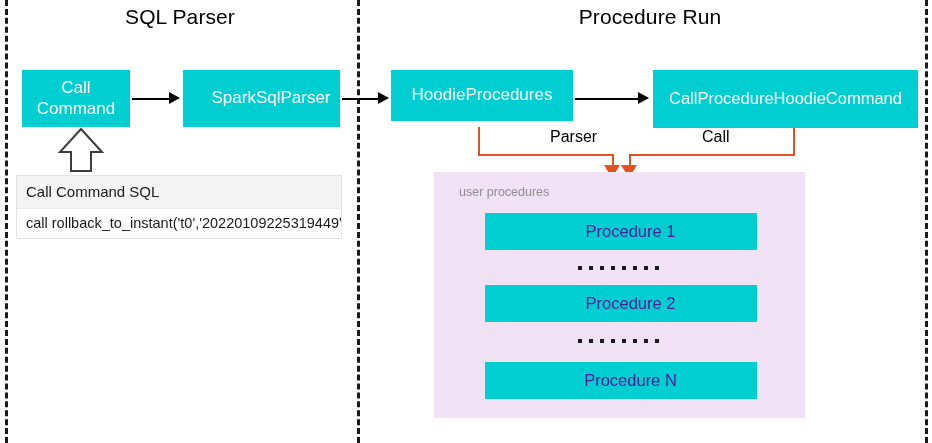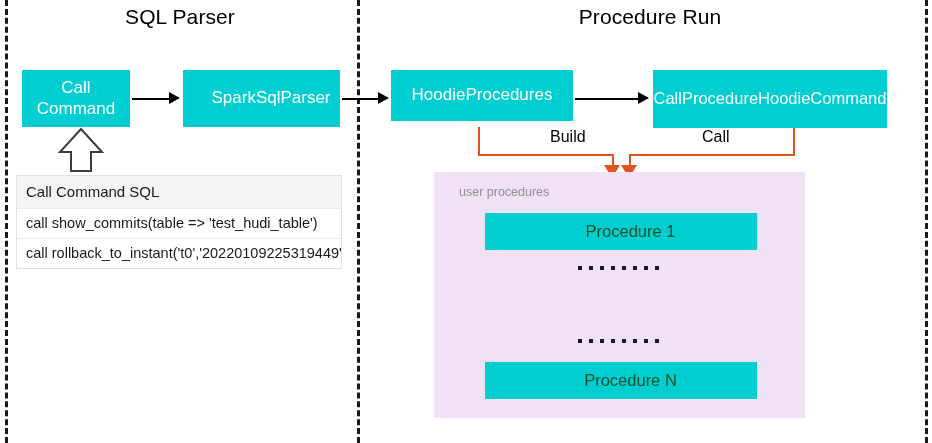--- a/index.html
+++ b/index.html
@@ -131,21 +131,21 @@
   .proc-panel-label {
     position: absolute;
     font-size: 12.5px;
     color: #8e8e8e;
     white-space: nowrap;
     margin-left: 12px;
   }
   .proc-box {
     position: absolute;
     background: #00CED1;
-    color: #14532d;
+    color: #4c1d95;
     display: flex;
     align-items: center;
     justify-content: center;
     font-size: 16.5px;
     box-sizing: border-box;
     padding-left: 19px;
   }
   .dots {
     position: absolute;
     display: flex;
@@ -183,36 +183,35 @@
   <div class="arrow-head" style="left:378px;top:92px;"></div>
 
   <div class="hollow-arrow" style="left:57px;top:127px;width:48px;height:46px;">
     <svg width="48" height="46" viewBox="0 0 48 46">
       <polygon points="24,2 45,25 34,25 34,44 14,44 14,25 3,25" fill="#ffffff" stroke="#3c3c3c" stroke-width="2" stroke-linejoin="miter"></polygon>
     </svg>
   </div>
 
   <div class="sql-table" style="left:16px;top:175px;width:326px;">
     <div class="sql-row header">Call Command SQL</div>
-    <div class="sql-row">call show_commits(table =&gt; 'test_hudi_table')</div>
     <div class="sql-row last">call rollback_to_instant('t0','20220109225319449')</div>
   </div>
 
   <div class="node" style="left:391px;top:70px;width:182px;height:51px;">HoodieProcedures</div>
 
   <div class="arrow-line" style="left:575px;top:98px;width:63px;"></div>
   <div class="arrow-head" style="left:638px;top:92px;"></div>
 
-  <div class="node small" style="left:653px;top:70px;width:234px;height:58px;">CallProcedureHoodieCommand</div>
+  <div class="node small" style="left:653px;top:70px;width:265px;height:58px;">CallProcedureHoodieCommand</div>
 
   <div class="org-v" style="left:478px;top:127px;height:28px;"></div>
   <div class="org-h" style="left:478px;top:154px;width:136px;"></div>
   <div class="org-v" style="left:612px;top:154px;height:14px;"></div>
   <div class="org-head" style="left:604px;top:165px;"></div>
-  <div class="edge-label" style="left:546px;top:128px;">Build</div>
+  <div class="edge-label" style="left:546px;top:128px;">Parser</div>
 
   <div class="org-v" style="left:793px;top:128px;height:27px;"></div>
   <div class="org-h" style="left:629px;top:154px;width:166px;"></div>
   <div class="org-v" style="left:629px;top:154px;height:14px;"></div>
   <div class="org-head" style="left:621px;top:165px;"></div>
   <div class="edge-label" style="left:698px;top:128px;">Call</div>
 
   <div class="proc-panel" style="left:434px;top:172px;width:371px;height:246px;"></div>
 
   <div class="proc-panel-label" style="left:447px;top:185px;">user procedures</div>
@@ -223,20 +222,21 @@
     <i></i>
       <i></i>
       <i></i>
       <i></i>
       <i></i>
       <i></i>
       <i></i>
       <i></i>
   </div>
 
+  <div class="proc-box" style="left:485px;top:285px;width:272px;height:37px;">Procedure 2</div>
 
   <div class="dots" style="left:578px;top:339px;">
     <i></i>
       <i></i>
       <i></i>
       <i></i>
       <i></i>
       <i></i>
       <i></i>
       <i></i>

